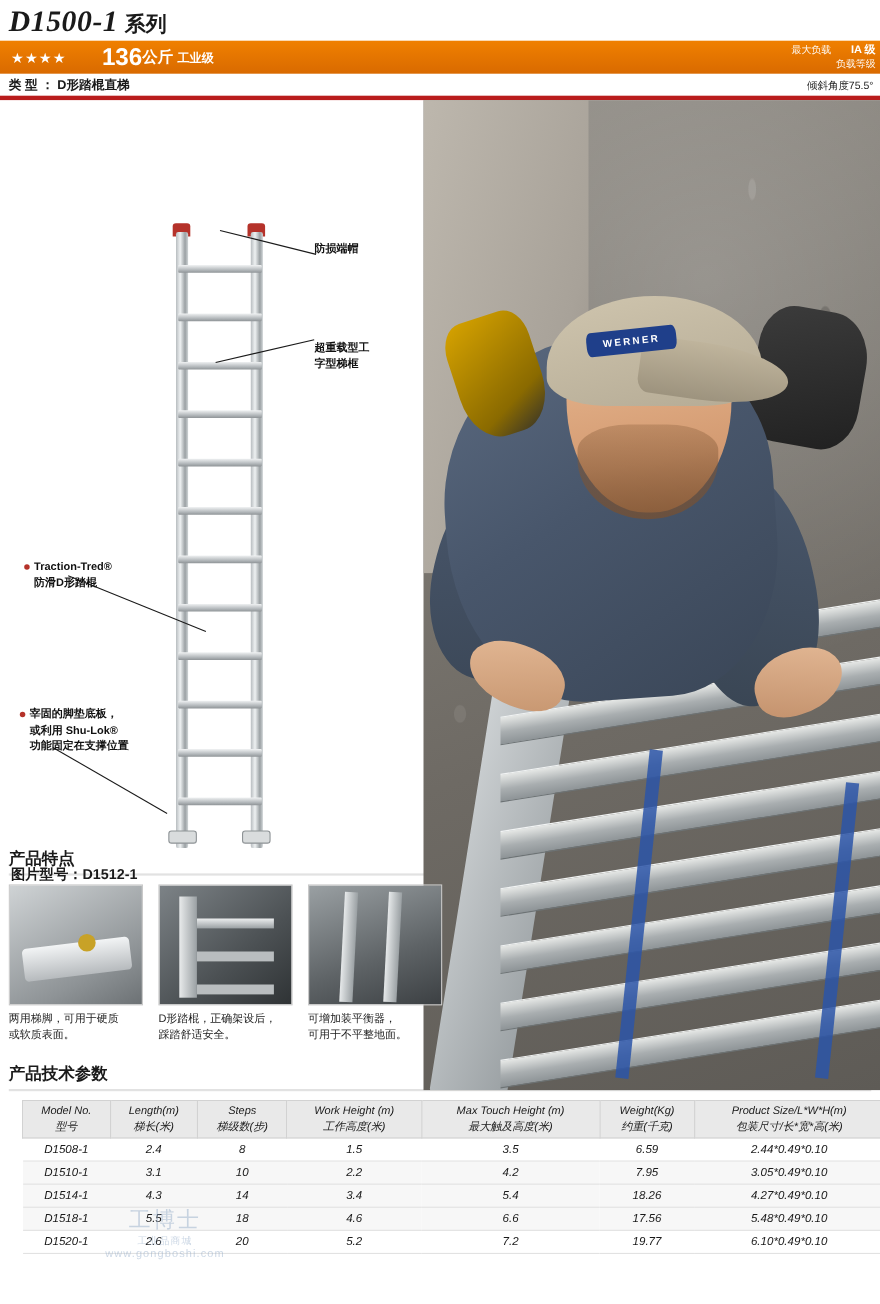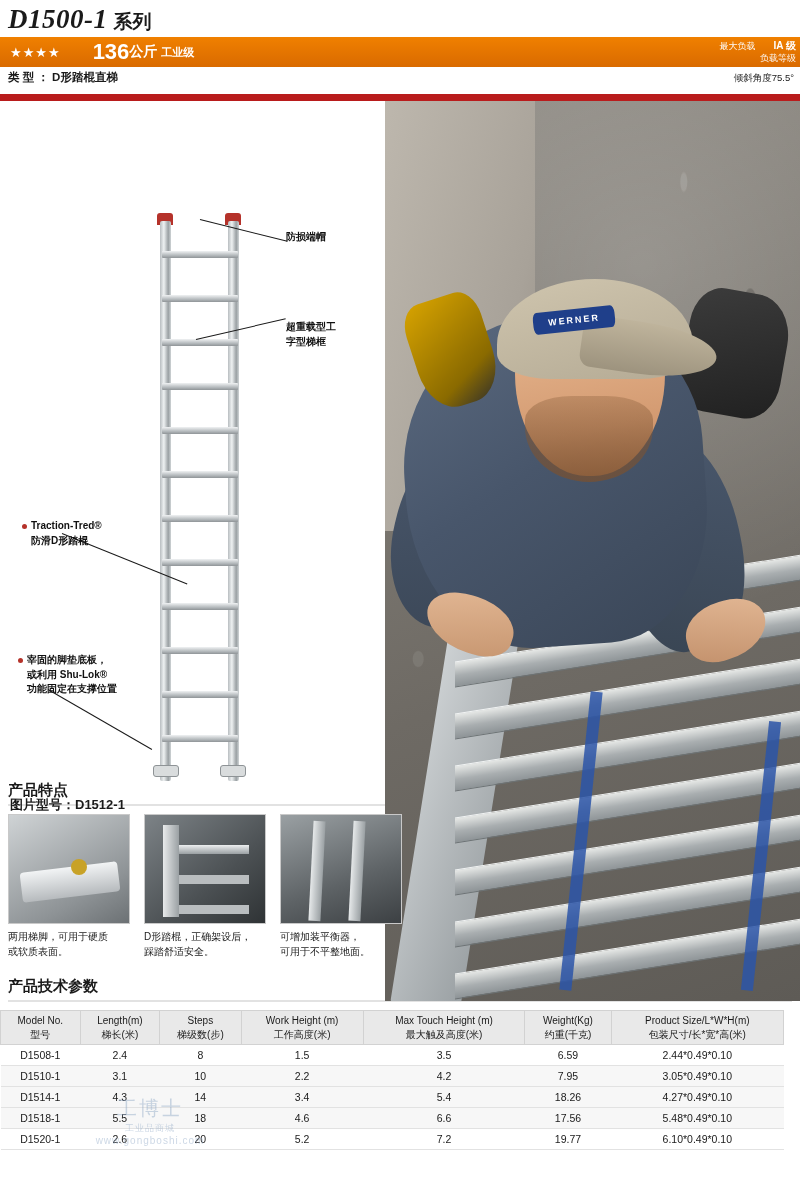--- a/index.html
+++ b/index.html
@@ -33,22 +33,22 @@
   .orange-right {
     position:absolute; right:4px; top:0; height:100%;
     display:flex; flex-direction:column; justify-content:center;
     align-items:flex-end; font-size:9px; line-height:1.25;
   }
   .orange-right .rowline { display:flex; gap:18px; align-items:baseline; }
   .orange-right .k { opacity:0.95; }
   .orange-right .v { font-weight:bold; font-size:10px; }
 
   .type-row {
-    position:relative; height:34px; padding:3px 6px 0 8px;
-    font-size:11.5px; font-weight:bold; border-bottom:7px solid #b91c1c;
+    position:relative; height:24px; padding:3px 6px 0 8px;
+    font-size:11.5px; font-weight:bold; border-bottom:4px solid #b91c1c;
   }
   .type-row .angle {
     position:absolute; right:6px; top:5px; font-weight:normal; font-size:9.5px;
   }
 
   
   .hero { position:relative; width:800px; height:680px; }
   .photo {
     position:absolute; left:385px; top:0; width:415px; height:900px;
     background:
@@ -242,21 +242,21 @@
     content:""; position:absolute; left:30px; top:6px; width:12px; height:100px;
     background:linear-gradient(90deg,#e6e9ea,#9aa0a3); transform:rotate(3deg);
   }
   .thumb3:before {
     content:""; position:absolute; left:70px; top:6px; width:12px; height:100px;
     background:linear-gradient(90deg,#e6e9ea,#9aa0a3); transform:rotate(3deg);
   }
   .feature .cap-txt { font-size:10px; line-height:1.5; padding-top:5px; }
 
   
-  .spec-wrap { padding:0 0; }
+  .spec-wrap { padding:0 20px;font-style:italic; }
   table.spec { width:784px; border-collapse:collapse; font-size:10.5px; }
   table.spec th {
     background:#e9e9e9; font-weight:normal; padding:3px 2px; line-height:1.35;
     border:1px solid #d2d2d2; text-align:center; font-size:10px;
   }
   table.spec td {
     padding:4px 2px; text-align:center; border-bottom:1px solid #e2e2e2; font-size:10.5px;
   }
   table.spec tr.alt td { background:#f7f7f7; }
 

